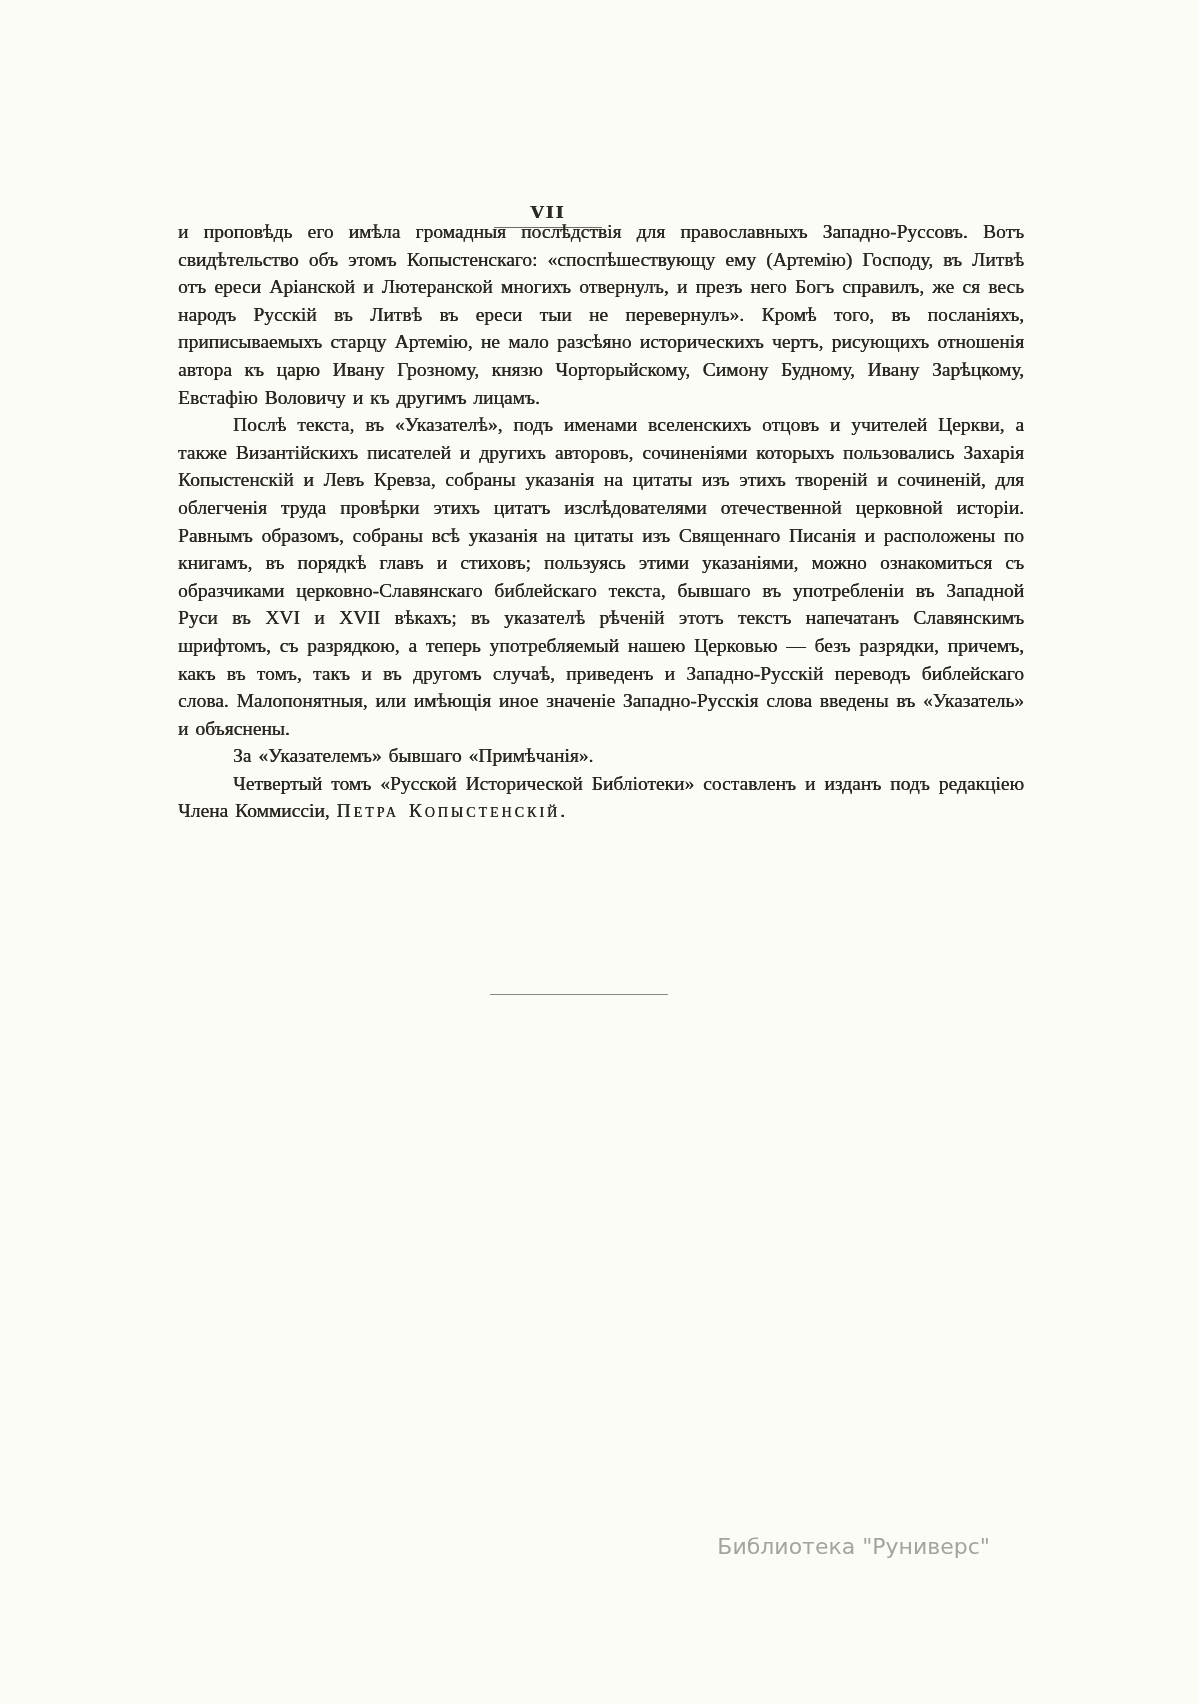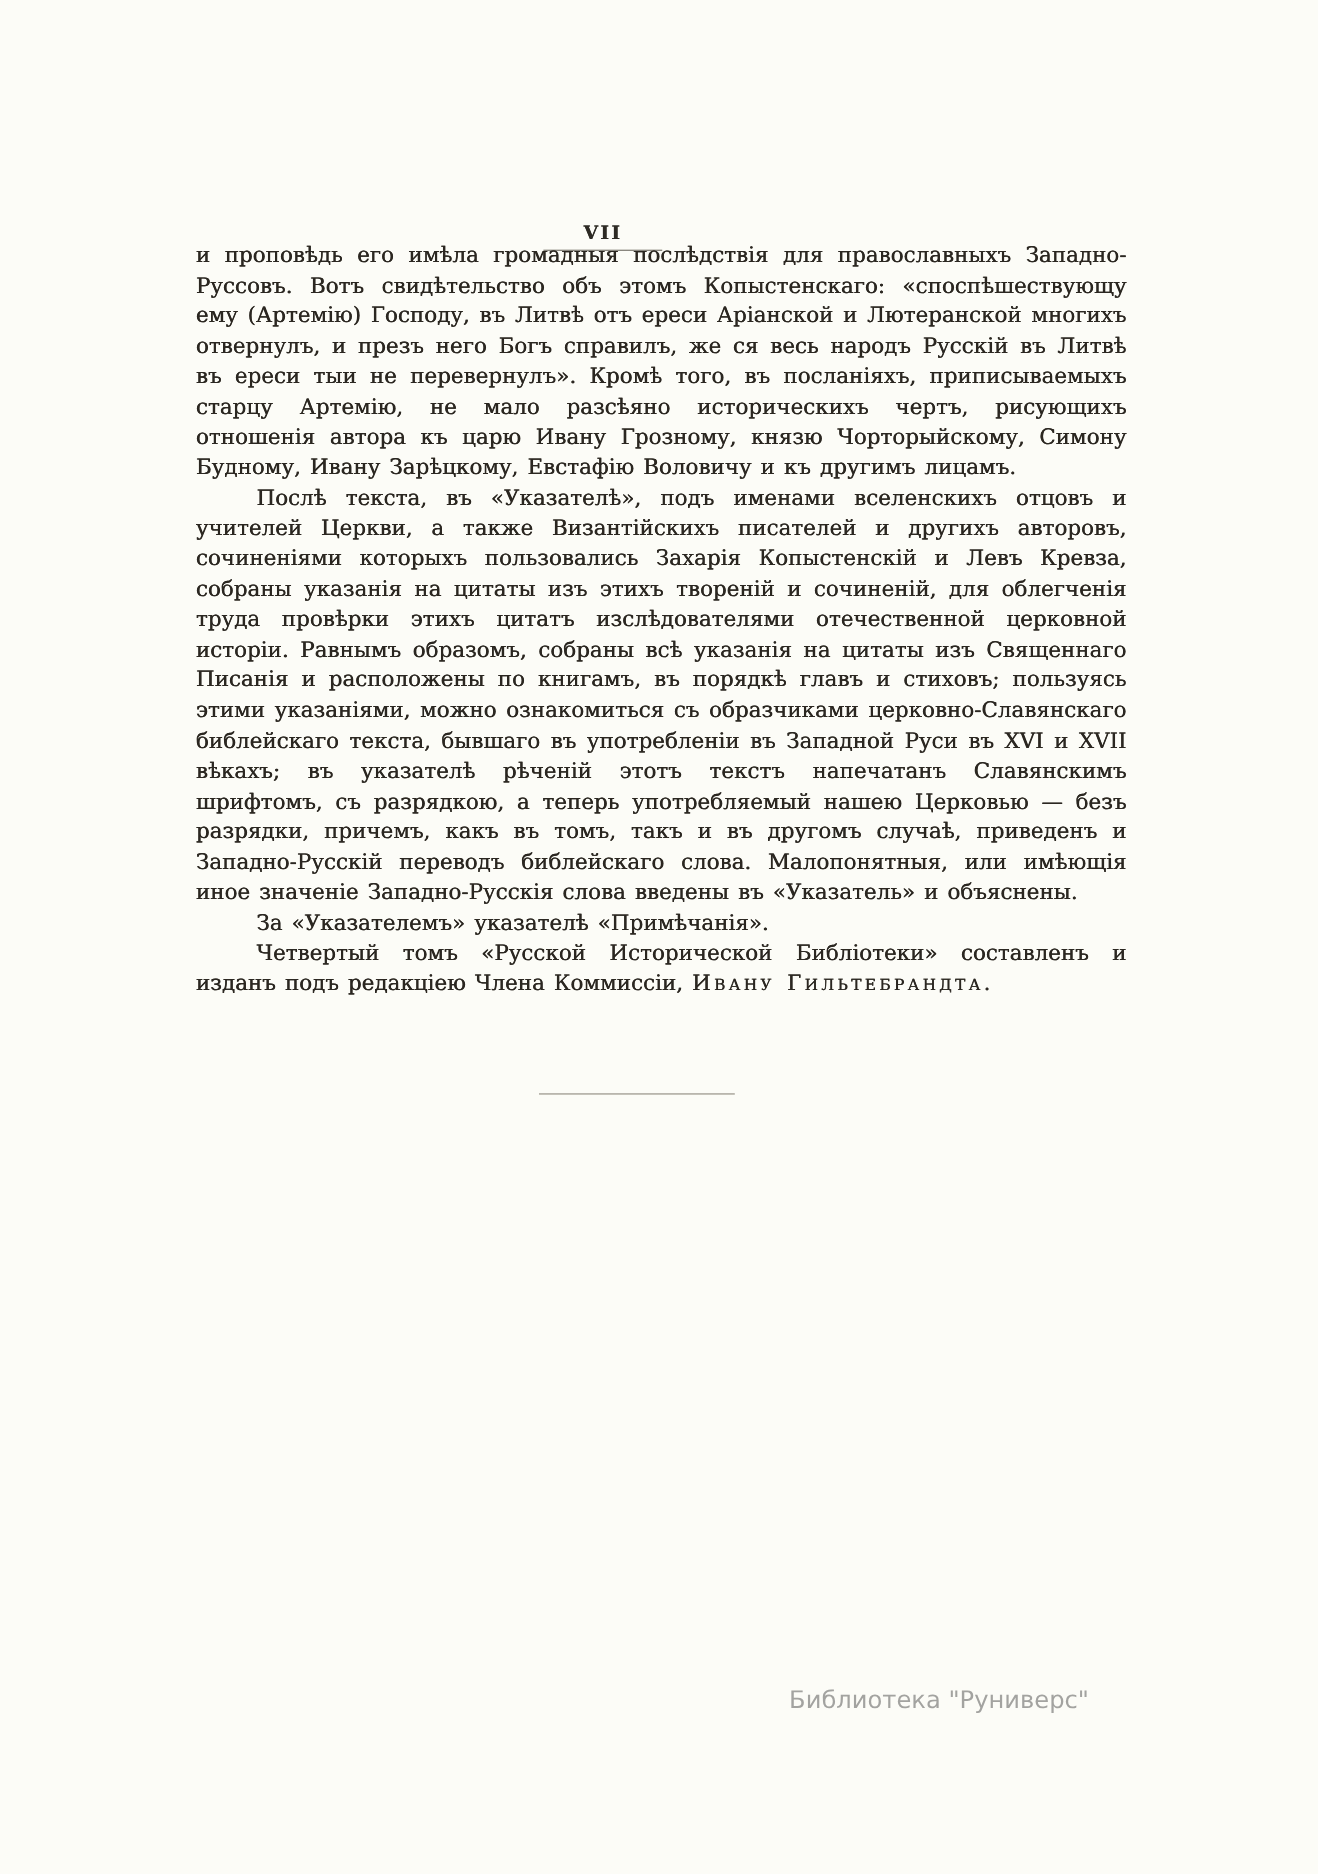--- a/index.html
+++ b/index.html
@@ -48,20 +48,21 @@
     position: absolute;
     top: 218px;
     left: 178px;
     width: 846px;
     font-size: 19.5px;
     line-height: 27.6px;
     color: #2b2721;
     text-align: justify;
     text-shadow: 0.35px 0 0 currentColor;
     word-spacing: 2px;
+    font-family: Liberation Serif, serif;
   }
 
   .para {
     text-indent: 55px;
   }
 
   .para.no-indent {
     text-indent: 0;
   }
 
@@ -95,21 +96,21 @@
 <div class="page">
 
   <div class="page-header">
     <div class="page-number">VII</div>
     <div class="page-number-rule"></div>
   </div>
 
   <div class="text-block">
     <p class="para no-indent">и проповѣдь его имѣла громадныя послѣдствія для православныхъ Западно-Руссовъ. Вотъ свидѣтельство объ этомъ Копыстенскаго: «споспѣшествующу ему (Артемію) Господу, въ Литвѣ отъ ереси Аріанской и Лютеранской многихъ отвернулъ, и презъ него Богъ справилъ, же ся весь народъ Русскій въ Литвѣ въ ереси тыи не перевернулъ». Кромѣ того, въ посланіяхъ, приписываемыхъ старцу Артемію, не мало разсѣяно историческихъ чертъ, рисующихъ отношенія автора къ царю Ивану Грозному, князю Чорторыйскому, Симону Будному, Ивану Зарѣцкому, Евстафію Воловичу и къ другимъ лицамъ.</p>
     <p class="para">Послѣ текста, въ «Указателѣ», подъ именами вселенскихъ отцовъ и учителей Церкви, а также Византійскихъ писателей и другихъ авторовъ, сочиненіями которыхъ пользовались Захарія Копыстенскій и Левъ Кревза, собраны указанія на цитаты изъ этихъ твореній и сочиненій, для облегченія труда провѣрки этихъ цитатъ изслѣдователями отечественной церковной исторіи. Равнымъ образомъ, собраны всѣ указанія на цитаты изъ Священнаго Писанія и расположены по книгамъ, въ порядкѣ главъ и стиховъ; пользуясь этими указаніями, можно ознакомиться съ образчиками церковно-Славянскаго библейскаго текста, бывшаго въ употребленіи въ Западной Руси въ XVI и XVII вѣкахъ; въ указателѣ рѣченій этотъ текстъ напечатанъ Славянскимъ шрифтомъ, съ разрядкою, а теперь употребляемый нашею Церковью — безъ разрядки, причемъ, какъ въ томъ, такъ и въ другомъ случаѣ, приведенъ и Западно-Русскій переводъ библейскаго слова. Малопонятныя, или имѣющія иное значеніе Западно-Русскія слова введены въ «Указатель» и объяснены.</p>
-    <p class="para">За «Указателемъ» указателѣ «Примѣчанія».</p>
-    <p class="para"><span>Четвертый томъ «Русской Исторической Библіотеки» составленъ и изданъ подъ редакціею Члена Коммиссіи, </span><span class="spaced-name">Ивану Гильтебрандта.</span></p>
+    <p class="para">За «Указателемъ» бывшаго «Примѣчанія».</p>
+    <p class="para"><span>Четвертый томъ «Русской Исторической Библіотеки» составленъ и изданъ подъ редакціею Члена Коммиссіи, </span><span class="spaced-name">Петра Копыстенскій.</span></p>
   </div>
 
   <div class="divider"></div>
 
   <div class="watermark">Библиотека "Руниверс"</div>
 
 </div>
 
 </body></html>

